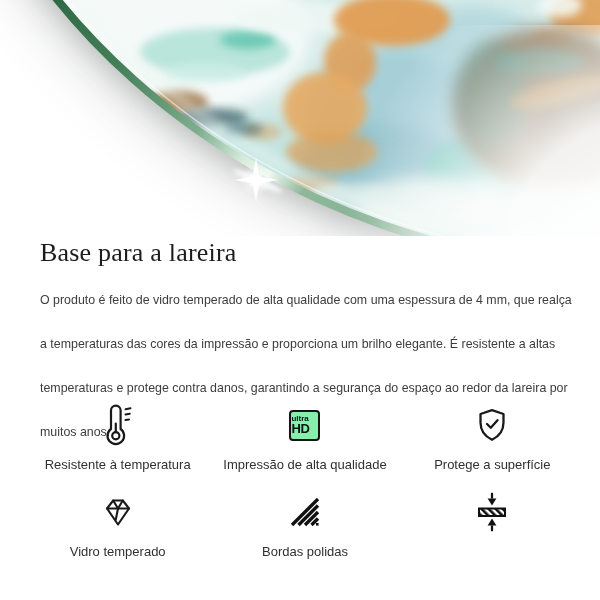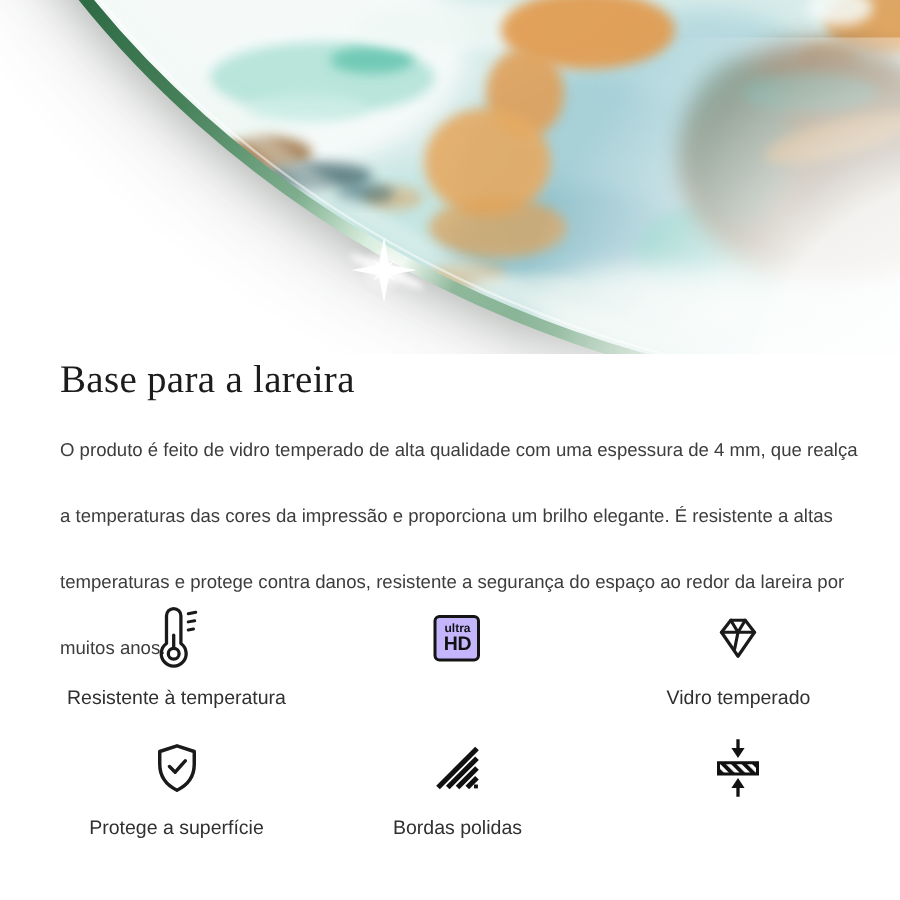--- a/index.html
+++ b/index.html
@@ -20,22 +20,22 @@
   .body-text span { display:block; white-space:nowrap;margin-top:18px; }
   .features {
     position:absolute; left:24px; top:402px; width:562px;
     display:grid; grid-template-columns:repeat(3,1fr); row-gap:16px;
   }
   .feature { display:flex; flex-direction:column; align-items:center; }
   .icon-box { height:46px; display:flex; align-items:center; justify-content:center; }
   .feature .label { margin-top:9px; font-size:13px; line-height:16px; color:#303030; text-align:center; }
   .uhd-box {
     width:31px; height:31px; border:2.6px solid #141414; border-radius:4px;
-    display:flex; flex-direction:column; align-items:center; justify-content:center;
-    color:#111; background:#c4b5fd;
+    display:flex; flex-direction:column; justify-content:center;
+    color:#111; background:#86efac;
   }
   .uhd-top { font-size:8px; line-height:8px; font-weight:700; letter-spacing:0; }
   .uhd-bottom { font-size:13px; line-height:12px; font-weight:800; letter-spacing:-0.3px; }
 </style>
 </head>
 <body>
 
 <div class="page">
 
   <div class="hero">
@@ -142,21 +142,21 @@
     </svg>
   </div>
 
   <div class="content">
     <h1 class="title">
       <span>Base para a lareira</span><br>
     </h1>
     <div class="body-text">
       <span>O produto é feito de vidro temperado de alta qualidade com uma espessura de 4 mm, que realça</span>
       <span>a temperaturas das cores da impressão e proporciona um brilho elegante. É resistente a altas</span>
-      <span>temperaturas e protege contra danos, resistente a segurança do espaço ao redor da lareira por</span>
+      <span>temperaturas e protege contra danos, garantindo a segurança do espaço ao redor da lareira por</span>
       <span>muitos anos.</span>
     </div>
   </div>
 
   <div class="features">
 
     <div class="feature">
       <div class="icon-box">
         <svg width="30" height="44" viewBox="0 0 30 44" fill="none" stroke="#1a1a1a" stroke-width="2.2" stroke-linecap="round" stroke-linejoin="round">
           <path d="M8 7.5 a4.8 4.8 0 0 1 9.6 0 V26 a8.3 8.3 0 1 1 -9.6 0 Z"></path>
@@ -170,42 +170,43 @@
       <div class="label">Resistente à temperatura</div>
     </div>
 
     <div class="feature">
       <div class="icon-box">
         <div class="uhd-box">
           <div class="uhd-top">ultra</div>
           <div class="uhd-bottom">HD</div>
         </div>
       </div>
+      <div class="label">Impressão de alta qualidade</div>
+    </div>
+
+    <div class="feature">
+      <div class="icon-box">
+        <svg width="30" height="34" viewBox="0 0 30 34" fill="none" stroke="#1a1a1a" stroke-width="2.3" stroke-linecap="round" stroke-linejoin="round">
+          <path d="M15 2.2 L26.5 6 V14.5 C26.5 22.8 21.6 28.6 15 31.8 C8.4 28.6 3.5 22.8 3.5 14.5 V6 Z"></path>
+          <path d="M10 16 L13.8 19.8 L20.5 12.2"></path>
+        </svg>
+      </div>
+      <div class="label">Protege a superfície</div>
     </div>
 
     <div class="feature">
       <div class="icon-box">
         <svg width="32" height="30" viewBox="0 0 32 30" fill="none" stroke="#1a1a1a" stroke-width="2.1" stroke-linecap="round" stroke-linejoin="round">
           <path d="M5 11.5 L11.2 3.5 H20.8 L27 11.5 L16 27.5 Z"></path>
           <path d="M5 11.5 H27"></path>
           <path d="M11.2 3.5 L16 11.5 L20.8 3.5"></path>
           <path d="M16 11.5 L13.8 22.5"></path>
         </svg>
       </div>
       <div class="label">Vidro temperado</div>
-    </div>
-
-    <div class="feature">
-      <div class="icon-box">
-        <svg width="30" height="34" viewBox="0 0 30 34" fill="none" stroke="#1a1a1a" stroke-width="2.3" stroke-linecap="round" stroke-linejoin="round">
-          <path d="M15 2.2 L26.5 6 V14.5 C26.5 22.8 21.6 28.6 15 31.8 C8.4 28.6 3.5 22.8 3.5 14.5 V6 Z"></path>
-          <path d="M10 16 L13.8 19.8 L20.5 12.2"></path>
-        </svg>
-      </div>
-      <div class="label">Protege a superfície</div>
     </div>
 
     <div class="feature">
       <div class="icon-box">
         <svg width="32" height="32" viewBox="0 0 32 32" fill="none" stroke="#111111" stroke-width="3.4">
           <path d="M3 29 L29 3"></path>
           <path d="M9.5 29 L29 9.5"></path>
           <path d="M16 29 L29 16"></path>
           <path d="M22.5 29 L29 22.5"></path>
           <rect x="27" y="27" width="2.6" height="2.6" fill="#111111" stroke="none"></rect>

